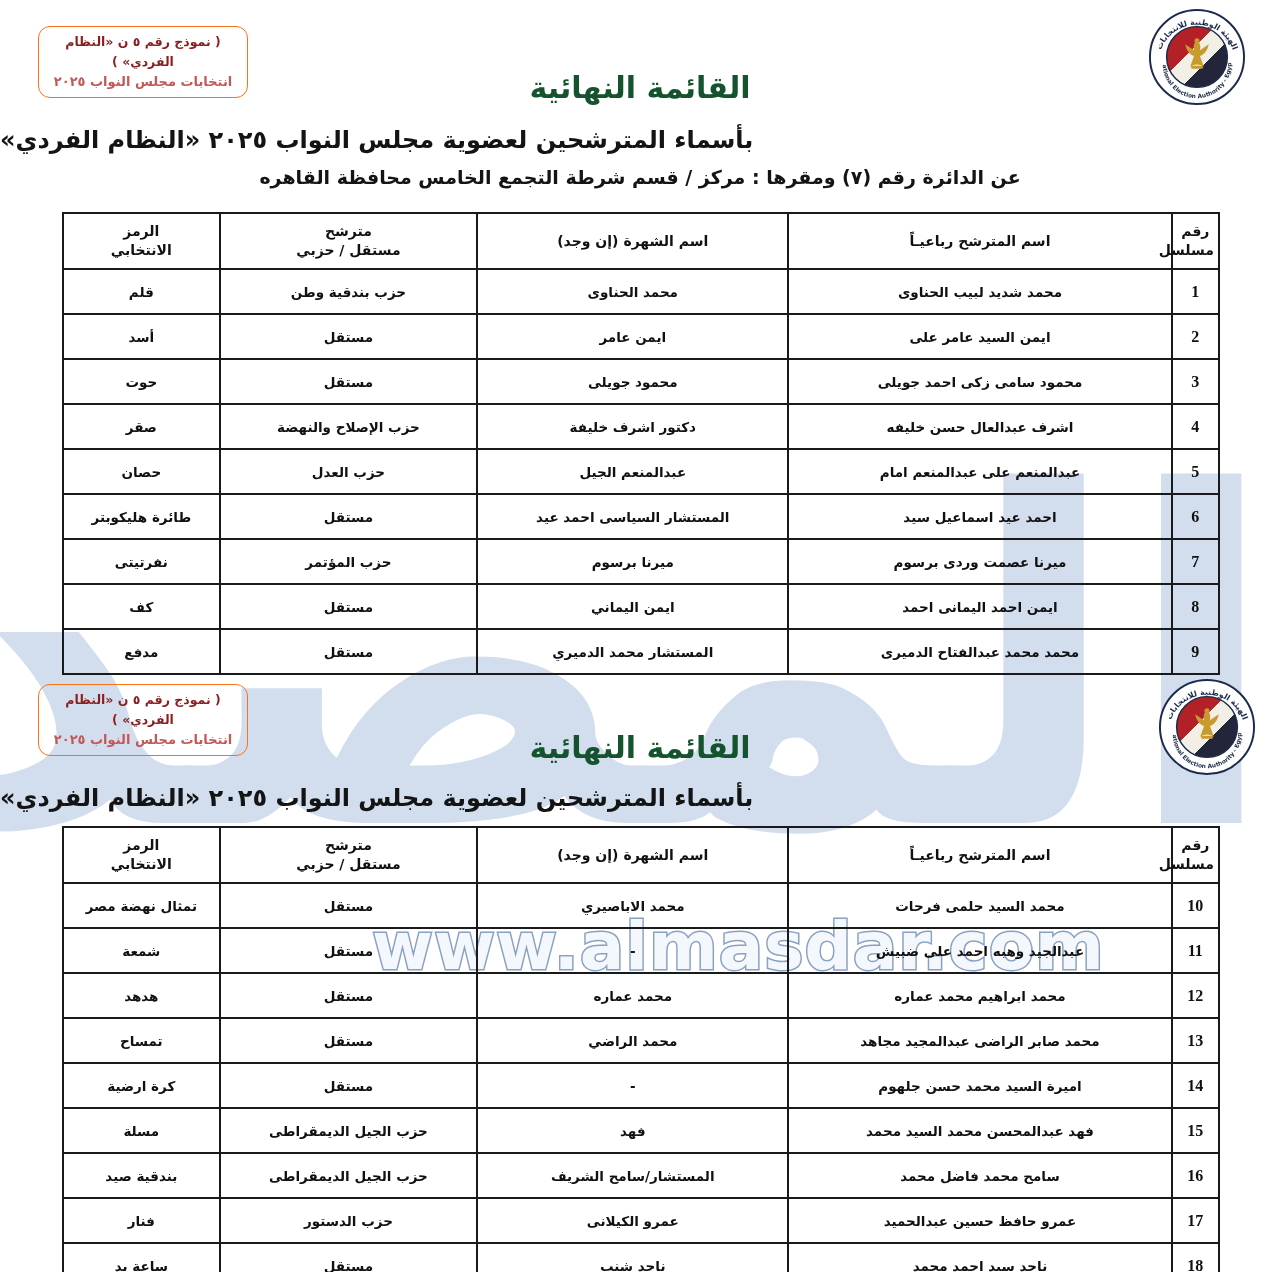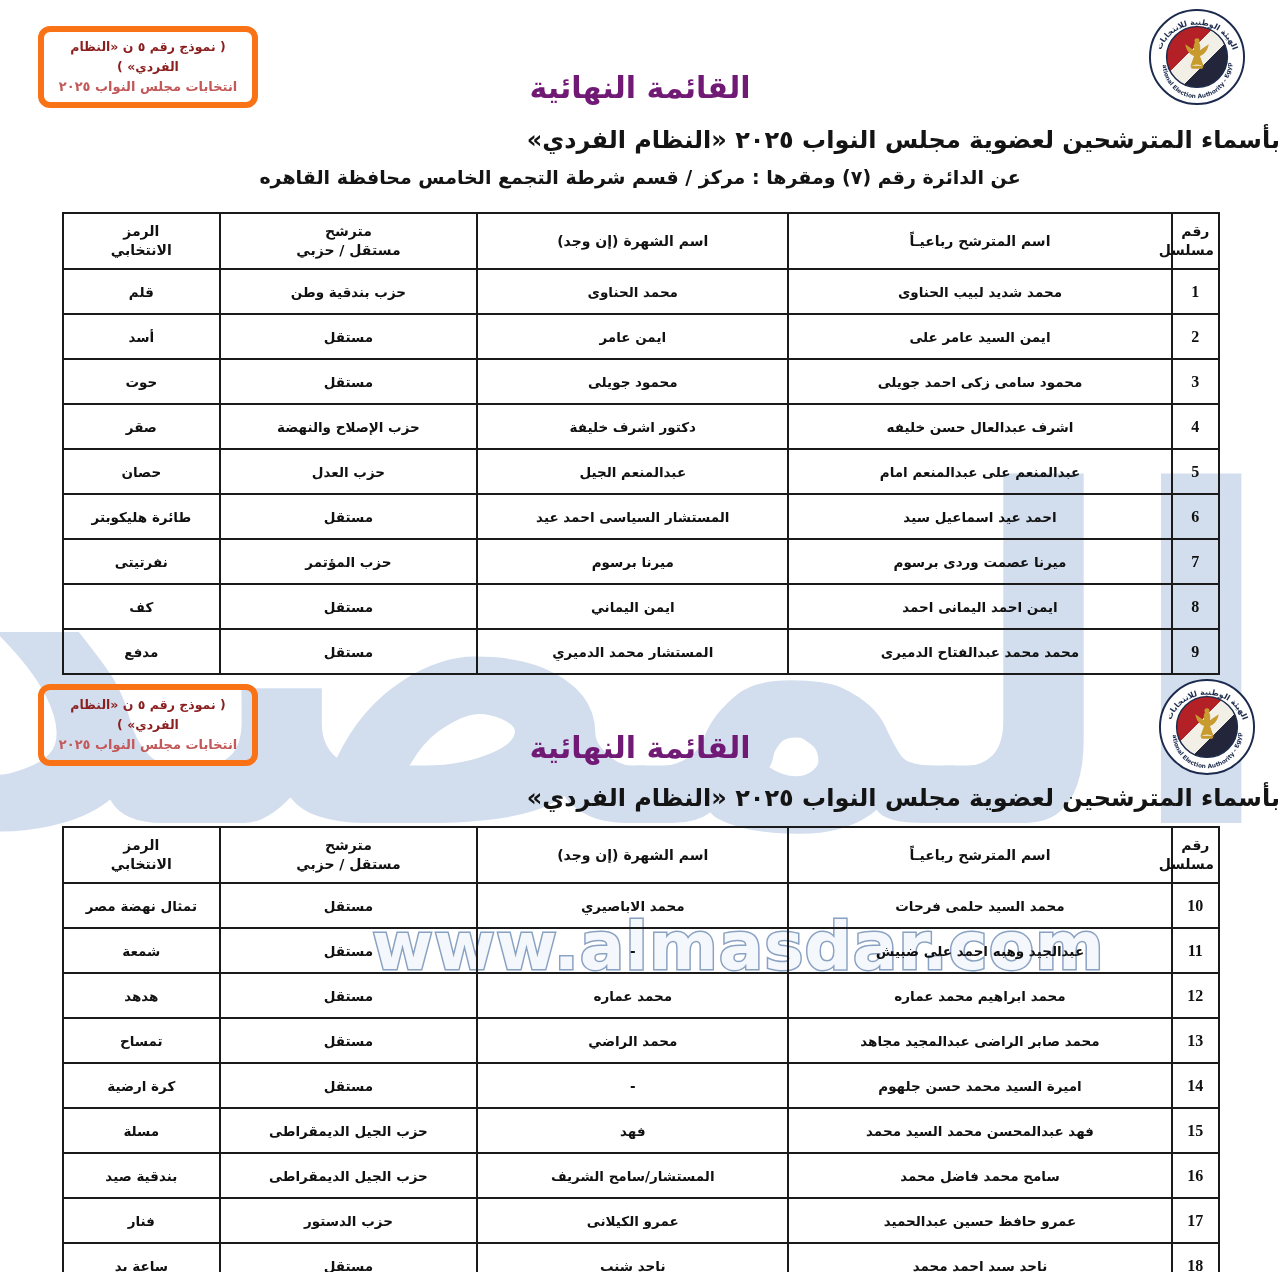--- a/index.html
+++ b/index.html
@@ -18,38 +18,38 @@
   .wm-url{
     position:absolute;top:908px;left:372px;z-index:0;
     font-size:66px;font-weight:bold;letter-spacing:1px;
     color:#f4f7fb;-webkit-text-stroke:3px #8aa2c2;paint-order:stroke fill;
     user-select:none;pointer-events:none;
     font-family:"DejaVu Sans",sans-serif;
   }
   
   .stamp{
     position:absolute;left:38px;width:196px;z-index:2;
-    border:6px solid #f97316;border-radius:12px;
+    border:1px solid #f97316;border-radius:12px;
     padding:5px 6px;text-align:center;direction:rtl;background:transparent;
   }
   .stamp .l1{font-size:12.5px;font-weight:bold;color:#8b1e1e;line-height:1.6;}
   .stamp .l2{font-size:13px;font-weight:bold;color:#c25858;line-height:1.5;}
   .stamp1{top:26px;}
   .stamp2{top:684px;}
   
   .logo{position:absolute;width:98px;height:98px;z-index:2;}
   .logo1{left:1148px;top:8px;}
   .logo2{left:1158px;top:678px;}
   
   .h-title{
     position:absolute;left:0;right:0;text-align:center;z-index:2;
-    font-size:30px;font-weight:bold;color:#701a75;direction:rtl;
+    font-size:30px;font-weight:bold;color:#14532d;direction:rtl;
   }
   .h-sub{
-    position:absolute;left:0;right:0;text-align:right;z-index:2;
+    position:absolute;left:0;right:0;text-align:left;z-index:2;
     font-size:24px;font-weight:bold;color:#141414;direction:rtl;
   }
   .h-district{
     position:absolute;left:0;right:0;text-align:center;z-index:2;
     font-size:19px;font-weight:bold;color:#141414;direction:rtl;
   }
   .t1-title{top:70px;}
   .t1-sub{top:126px;}
   .t1-district{top:166px;}
   .t2-title{top:730px;}

